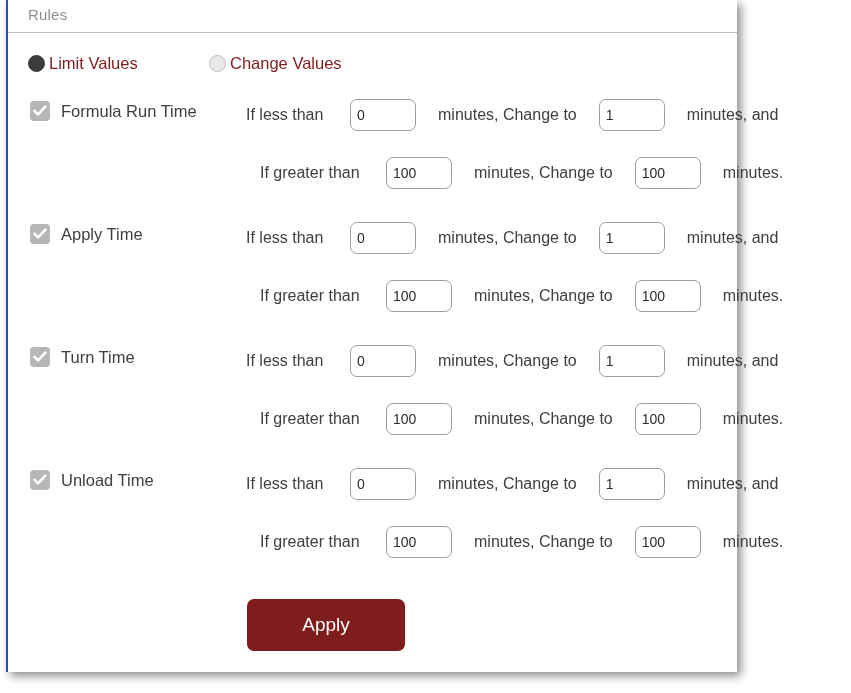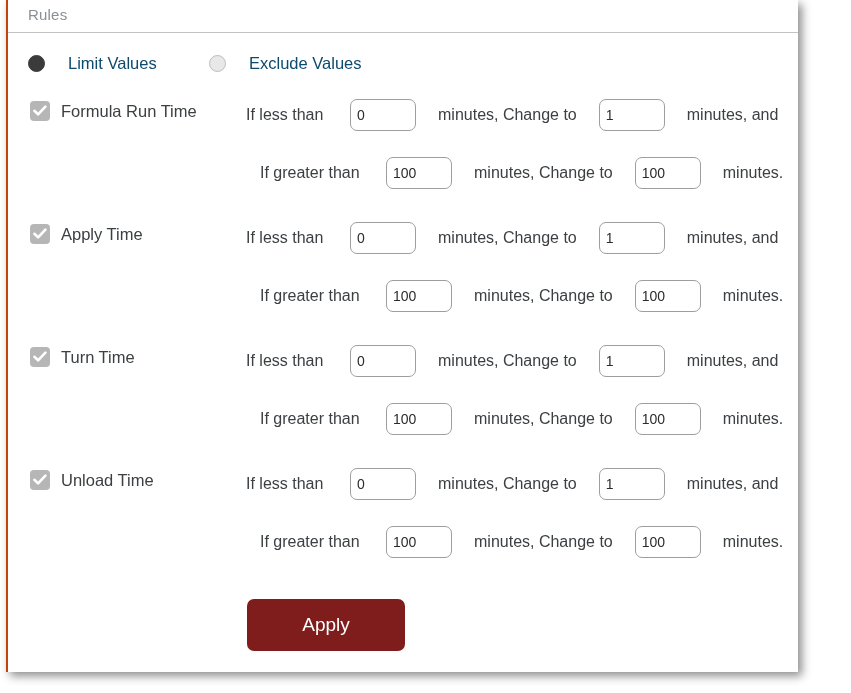--- a/index.html
+++ b/index.html
@@ -19,24 +19,24 @@
     width: 851px;
     height: 693px;
     background: #ffffff;
   }
 
   
   .panel {
     position: absolute;
     left: 6px;
     top: 0px;
-    width: 792px;
+    width: 731px;
     height: 672px;
     background: #ffffff;
-    border-left: 2px solid #c2410c;
+    border-left: 2px solid #1d4ed8;
     box-shadow: 4px 4px 9px rgba(0,0,0,0.45);
     box-sizing: border-box;
   }
 
   .panel-header {
     position: absolute;
     left: 0;
     top: 0;
     right: 0;
     height: 32px;
@@ -86,23 +86,23 @@
   }
   .radio-dot.on {
     background: #3b3b3b;
     border: 1px solid #3b3b3b;
   }
   .radio-dot.off {
     background: #e8e8e8;
     border: 1px solid #bdbdbd;
   }
   .radio-label {
-    margin-left: 23px;
+    margin-left: 4px;
     font-size: 16.5px;
-    color: #0c4a6e;
+    color: #7f1d1d;
     white-space: nowrap;
   }
 
   
   .rule {
     position: absolute;
     left: 0;
     right: 0;
     height: 120px;
   }
@@ -201,21 +201,21 @@
 
     <div class="panel-body">
 
       <div class="radio-row">
         <div class="radio-option opt-0">
           <span class="radio-dot on"></span>
           <span class="radio-label">Limit Values</span>
         </div>
         <div class="radio-option opt-1">
           <span class="radio-dot off"></span>
-          <span class="radio-label">Exclude Values</span>
+          <span class="radio-label">Change Values</span>
         </div>
       </div>
 
       <div class="rule r0">
         <div class="rule-check">
           <span class="checkbox">
             <svg width="14" height="12" viewBox="0 0 14 12">
                 <path d="M1.4 5.8 L5.1 9.4 L12.4 1.6" fill="none" stroke="#ffffff" stroke-width="2.6" stroke-linecap="round" stroke-linejoin="round"></path>
               </svg>
           </span>

